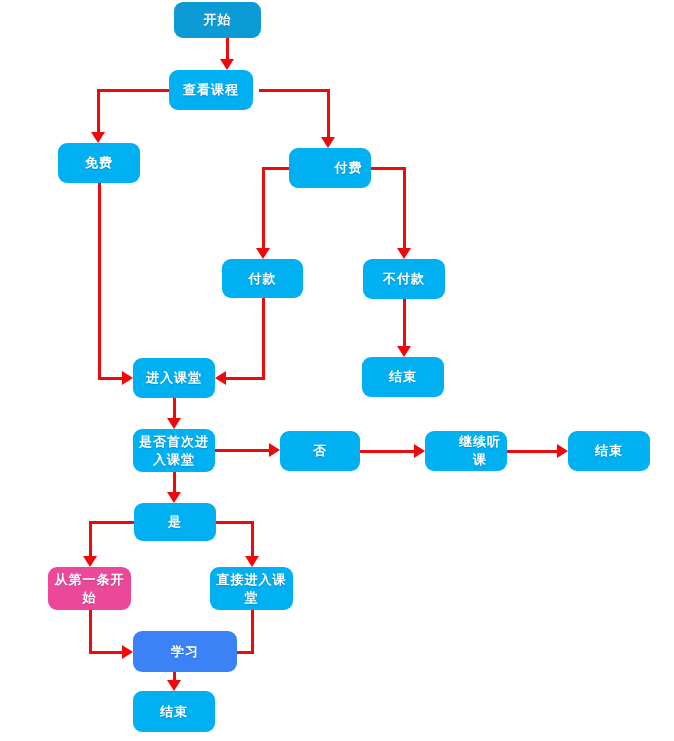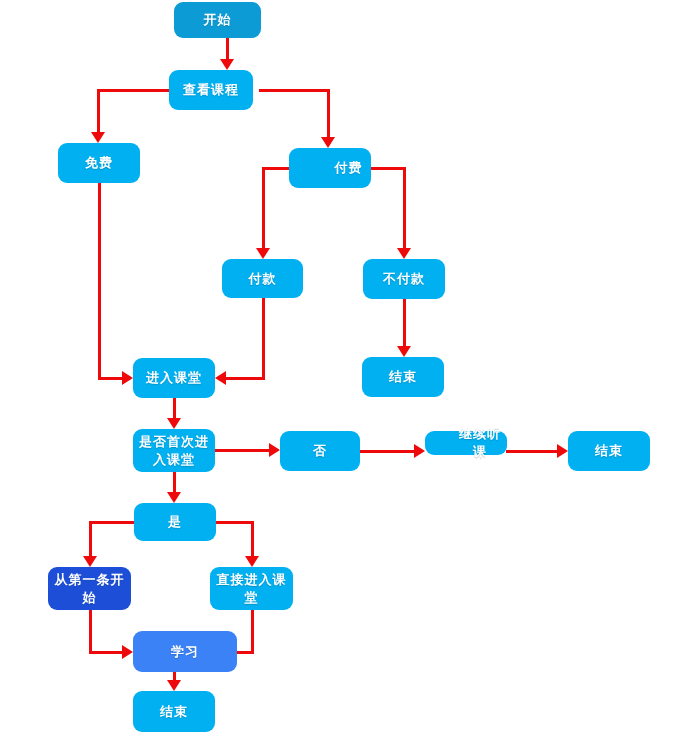--- a/index.html
+++ b/index.html
@@ -100,20 +100,20 @@
     <div class="flow-node" style="left: 174px; top: 2px; width: 87px; height: 36px; background: rgb(13, 155, 213); color: rgb(255, 255, 255);">开始</div>
     <div class="flow-node" style="left: 169px; top: 70px; width: 84px; height: 40px; background: rgb(0, 176, 240); color: rgb(255, 255, 255);">查看课程</div>
     <div class="flow-node" style="left: 58px; top: 143px; width: 82px; height: 40px; background: rgb(0, 176, 240); color: rgb(255, 255, 255);">免费</div>
     <div class="flow-node" style="left: 289px; top: 148px; width: 82px; height: 40px; background: rgb(0, 176, 240); color: rgb(255, 255, 255); padding-left: 37px;">付费</div>
     <div class="flow-node" style="left: 222px; top: 259px; width: 81px; height: 39px; background: rgb(0, 176, 240); color: rgb(255, 255, 255);">付款</div>
     <div class="flow-node" style="left: 363px; top: 259px; width: 82px; height: 40px; background: rgb(0, 176, 240); color: rgb(255, 255, 255);">不付款</div>
     <div class="flow-node" style="left: 362px; top: 357px; width: 82px; height: 40px; background: rgb(0, 176, 240); color: rgb(255, 255, 255);">结束</div>
     <div class="flow-node" style="left: 133px; top: 358px; width: 82px; height: 40px; background: rgb(0, 176, 240); color: rgb(255, 255, 255);">进入课堂</div>
     <div class="flow-node" style="left: 133px; top: 429px; width: 82px; height: 43px; background: rgb(0, 176, 240); color: rgb(255, 255, 255);">是否首次进入课堂</div>
     <div class="flow-node" style="left: 280px; top: 431px; width: 80px; height: 40px; background: rgb(0, 176, 240); color: rgb(255, 255, 255);">否</div>
-    <div class="flow-node" style="left: 425px; top: 431px; width: 82px; height: 24px; background: rgb(0, 176, 240); color: rgb(255, 255, 255); padding-left: 28px;">继续听课</div>
+    <div class="flow-node" style="left: 425px; top: 431px; width: 82px; height: 40px; background: rgb(0, 176, 240); color: rgb(255, 255, 255); padding-left: 28px;">继续听课</div>
     <div class="flow-node" style="left: 568px; top: 431px; width: 82px; height: 40px; background: rgb(0, 176, 240); color: rgb(255, 255, 255);">结束</div>
     <div class="flow-node" style="left: 134px; top: 503px; width: 82px; height: 38px; background: rgb(0, 176, 240); color: rgb(255, 255, 255);">是</div>
-    <div class="flow-node" style="left: 48px; top: 567px; width: 83px; height: 43px; background: #1d4ed8; color: rgb(255, 255, 255);">从第一条开始</div>
+    <div class="flow-node" style="left: 48px; top: 567px; width: 83px; height: 43px; background: #ec4899; color: rgb(255, 255, 255);">从第一条开始</div>
     <div class="flow-node" style="left: 210px; top: 567px; width: 83px; height: 43px; background: rgb(0, 176, 240); color: rgb(255, 255, 255);">直接进入课堂</div>
     <div class="flow-node" style="left: 133px; top: 631px; width: 104px; height: 41px; background: #3b82f6; color: rgb(255, 255, 255);">学习</div>
     <div class="flow-node" style="left: 133px; top: 691px; width: 82px; height: 41px; background: rgb(0, 176, 240); color: rgb(255, 255, 255);">结束</div>
   </div>
 
 </body></html>

